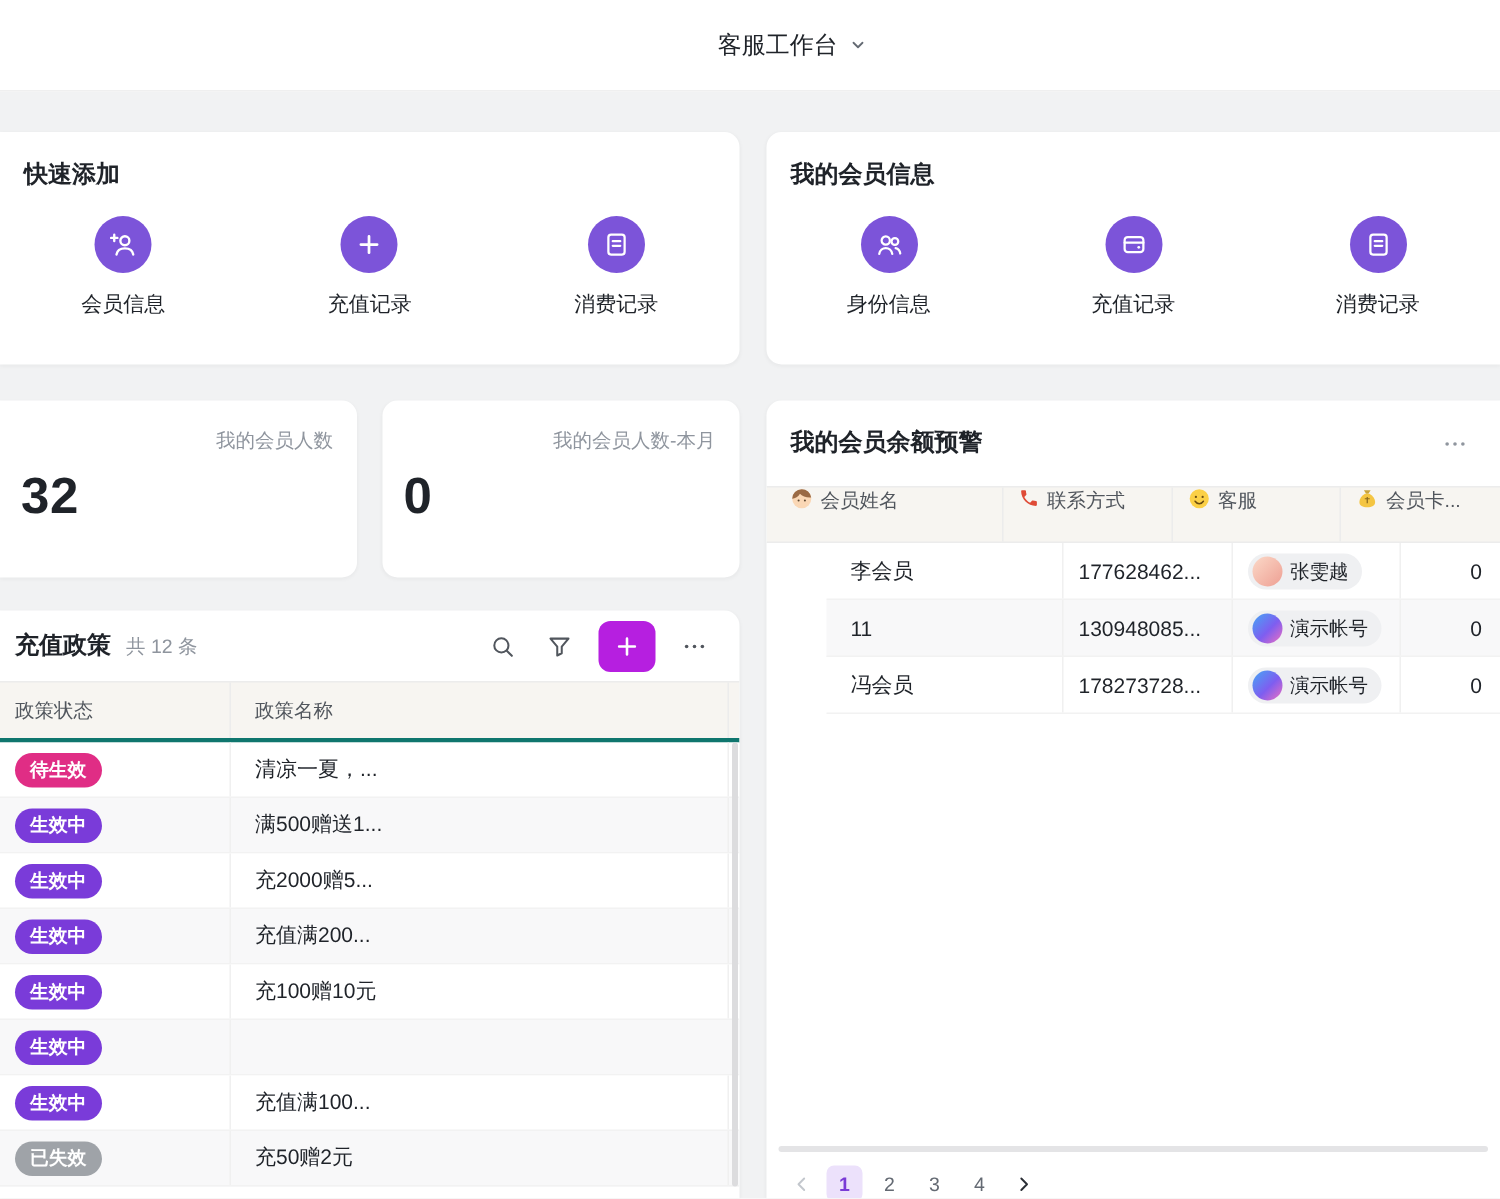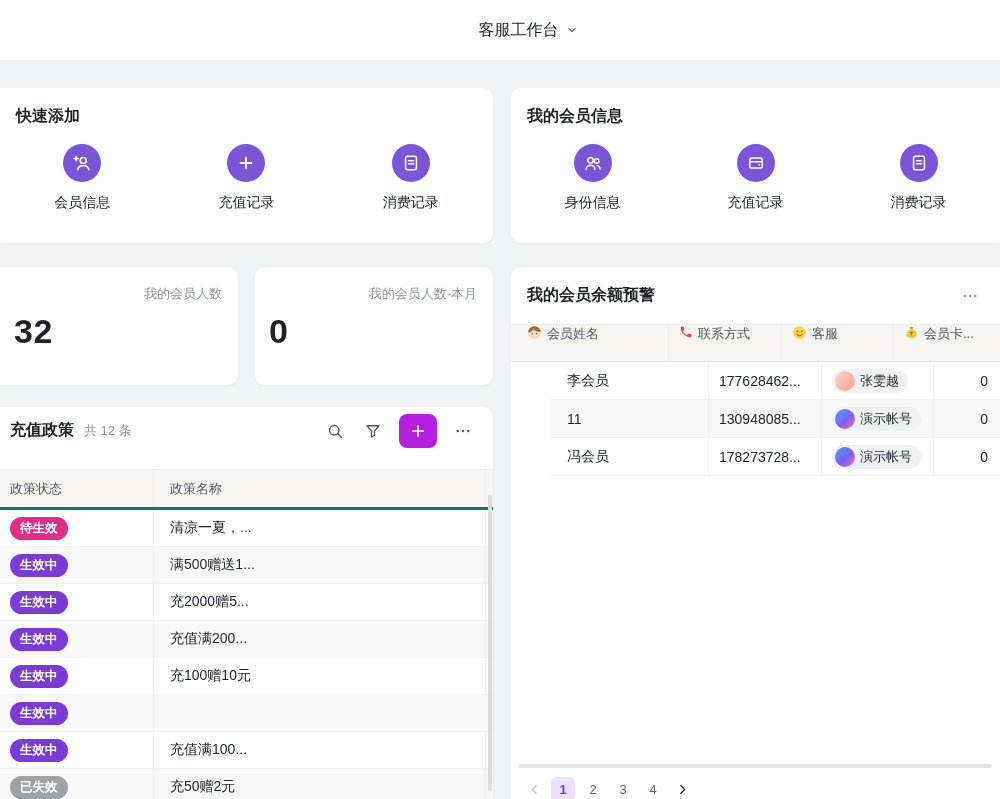--- a/index.html
+++ b/index.html
@@ -22,21 +22,21 @@
   .circle{width:38px;height:38px;border-radius:50%;background:#7C54D9;display:flex;align-items:center;justify-content:center;}
   .icon-label{margin-top:12px;font-size:14px;}
 
   .stat1{left:0;top:267px;width:238px;height:118px;border-radius:0 10px 10px 0;}
   .stat2{left:255px;top:267px;width:238px;height:118px;}
   .stat-label{font-size:13px;color:#8f959e;padding:18px 16px 0 14px;text-align:right;}
   .stat-value{font-size:34px;font-weight:700;padding:9px 16px 0 14px;letter-spacing:.5px;}
 
   
   .policy-card{left:0;top:407px;width:493px;height:392px;border-radius:0 10px 0 0;overflow:hidden;}
-  .toolbar{height:47px;display:flex;align-items:center;padding:0 16px 15px 10px;}
+  .toolbar{height:47px;display:flex;align-items:center;padding:0 16px 0 10px;}
   .tb-title{font-size:16px;font-weight:600;}
   .tb-count{font-size:13px;color:#8f959e;margin-left:10px;}
   .tb-spacer{flex:1;}
   .tb-icon{width:28px;height:28px;display:flex;align-items:center;justify-content:center;border-radius:6px;cursor:pointer;}
   .add-btn{width:38px;height:34px;border-radius:8px;background:#B61FE0;border:none;display:flex;
     align-items:center;justify-content:center;margin:0 12px;cursor:pointer;}
 
   .p-header{display:flex;height:37px;background:#f7f5f1;border-top:1px solid #ececec;border-bottom:3px solid #0f766e;
     font-size:13px;color:#51565d;}
   .p-cell-status{width:143px;padding-left:10px;border-right:1px solid #ececec;display:flex;align-items:center;}

